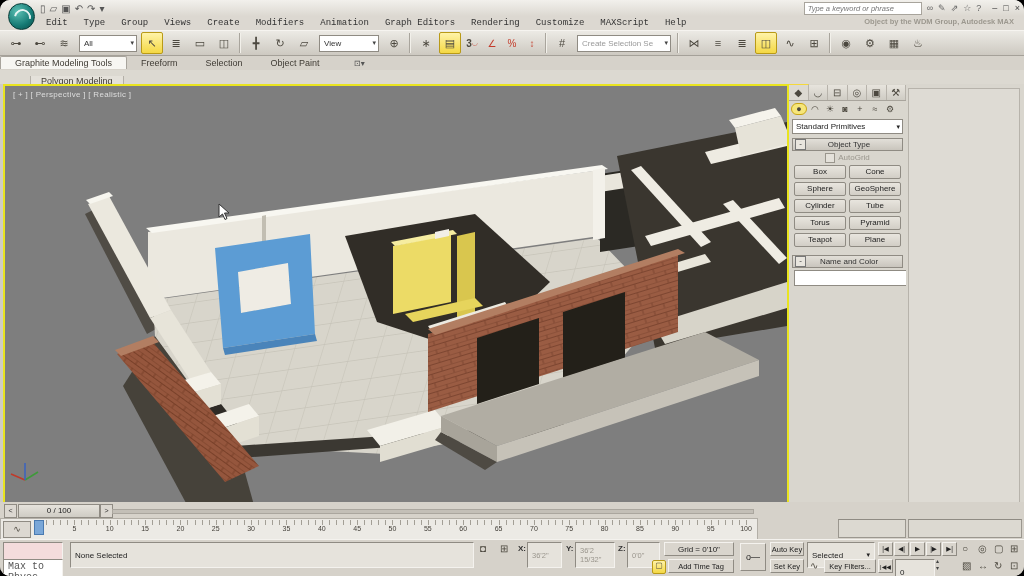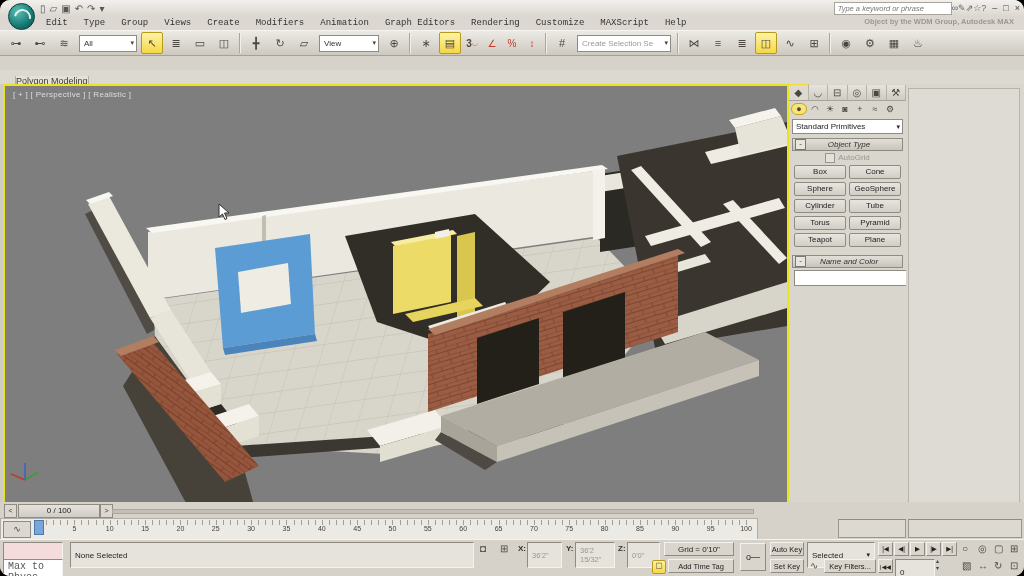--- a/index.html
+++ b/index.html
@@ -8,21 +8,21 @@
   
   .titlebar{position:absolute;left:0;top:0;width:1024px;height:16px;
     background:linear-gradient(#f2f0ec,#dcd8d1);font-size:9px;}
   .logo{position:absolute;left:8px;top:3px;width:25px;height:25px;border-radius:50%;
     background:radial-gradient(circle at 35% 30%,#5cc0b4,#157a74 60%,#0b4a47);border:1px solid #0a3c39;z-index:5;}
   .logo::after{content:"";position:absolute;left:5px;top:5px;width:13px;height:13px;border-radius:50%;
     border:2.5px solid rgba(255,255,255,.85);border-left-color:transparent;border-bottom-color:transparent;transform:rotate(-35deg);}
   .qat{position:absolute;left:40px;top:1px;display:flex;gap:4px;align-items:center;height:14px;color:#555;}
   .qat span{font-size:10px;line-height:13px;}
   .title-text{position:absolute;left:0;right:0;top:2px;text-align:center;color:#4a463f;font-size:8.5px;}
-  .infocenter{position:absolute;right:4px;top:1px;display:flex;align-items:center;height:14px;}
+  .infocenter{position:absolute;right:4px;top:1px;display:flex;align-items:center;gap:5px;height:14px;}
   .ic-search{width:110px;height:11px;border:1px solid #a8a49c;background:#fff;font-size:7.5px;
     font-family:"Liberation Sans",sans-serif;font-style:italic;color:#999;padding:0 3px;}
   .ic-ic{font-size:9px;color:#666;}
   .winbtns{display:flex;gap:6px;margin-left:6px;font-size:9px;color:#444;}
   
   .menubar{position:absolute;left:0;top:16px;width:1024px;height:14px;background:#dcd8d1;font-size:9px;}
   .menubar .items{position:absolute;left:38px;top:0;display:flex;height:14px;align-items:center;}
   .menubar .items span{padding:0 8px;color:#333;font-family:Liberation Mono, monospace;}
   .watermark{position:absolute;right:10px;top:1px;font-size:7.5px;color:#8d897f;opacity:.8;font-weight:bold;}
   
@@ -37,21 +37,21 @@
   .tdrop{height:15px;border:1px solid #8f8b83;background:#fff;font-size:8px;color:#333;
     display:flex;align-items:center;padding:0 2px 0 4px;margin:0 3px;}
   .tdrop .arr{margin-left:auto;font-size:7px;color:#444;padding-left:4px;}
   .red{color:#c33b2a;}
   
   .ribbontabs{position:absolute;left:0;top:56px;width:1024px;height:14px;background:#d6d2ca;font-size:9px;}
   .ribbontabs .tab{display:inline-block;padding:1px 14px;color:#3f3b34;}
   .ribbontabs .tab.active{background:#f7f6f2;border:1px solid #a8a49c;border-bottom:none;border-radius:2px 2px 0 0;}
   .ribbon-ovf{display:inline-block;margin-left:18px;font-size:8px;color:#555;}
   .ribbonsub{position:absolute;left:0;top:70px;width:1024px;height:14px;background:#dcd9d1;border-bottom:2px solid #f2f0da;}
-  .ribbonsub .panel-tab{display:inline-block;margin-left:15px;padding:0 0;font-size:9px;color:#3f3b34;
+  .ribbonsub .panel-tab{display:inline-block;margin-left:30px;padding:0 10px;font-size:9px;color:#3f3b34;
      background:#e4e1da;border:1px solid #b3afa7;border-top:none;}
   
   .main{position:absolute;left:0;top:84px;width:1024px;height:418px;background:#cfccc4;}
   .viewport{position:absolute;left:3px;top:0;width:782px;height:416px;border:2px solid #e9e41f;background:#7e7e7e;}
   .vplabel{position:absolute;left:8px;top:4px;font-size:8px;color:#dedede;letter-spacing:.3px;}
   
   .cmdpanel{position:absolute;left:789px;top:0;width:117px;height:418px;background:#d9d6ce;font-size:8px;}
   .cp-tabs{display:flex;height:16px;border-bottom:1px solid #a8a49c;align-items:flex-end;}
   .cp-tabs span{flex:1;text-align:center;font-size:10px;color:#4c483f;height:15px;line-height:15px;
      border-right:1px solid #b7b3ab;background:linear-gradient(#e7e4dd,#cfccc4);}
@@ -60,21 +60,21 @@
   .cp-sub span{width:14px;text-align:center;font-size:9px;color:#4c483f;}
   .cp-sub span.active{border:1px solid #c9a516;background:#f6e67a;border-radius:7px;}
   .cp-dd{margin:2px 3px;height:13px;border:1px solid #8f8b83;background:#fff;display:flex;align-items:center;
      font-size:8px;color:#222;padding-left:3px;}
   .cp-dd .arr{margin-left:auto;font-size:7px;padding-right:2px;}
   .rollout{margin:4px 3px 0 3px;}
   .ro-head{height:11px;background:linear-gradient(#e2dfd8,#c9c5bd);border:1px solid #8f8b83;
      display:flex;align-items:center;font-size:8px;color:#333;}
   .ro-head .minus{width:9px;height:9px;border:1px solid #777;background:#e8e5de;text-align:center;
      line-height:8px;margin:0 2px;font-size:8px;}
-  .ro-head .ro-title{flex:1;text-align:center;padding-right:12px;font-style:italic;}
+  .ro-head .ro-title{flex:1;text-align:center;padding-right:12px;}
   .autogrid{display:flex;align-items:center;justify-content:center;gap:3px;height:13px;color:#9a968d;}
   .autogrid .cb{width:8px;height:8px;border:1px solid #9a968d;background:#e4e1da;}
   .otgrid{display:grid;grid-template-columns:1fr 1fr;gap:3px;padding:1px 2px 4px 2px;}
   .otbtn{height:12px;background:linear-gradient(#e8e5de,#d2cec6);border:1px solid #8f8b83;border-radius:2px;
      font-size:8px;color:#222;text-align:center;line-height:12px;}
   .nc-row{display:flex;gap:2px;padding:2px;}
   .nc-input{flex:1;height:12px;border:1px solid #8f8b83;background:#fff;}
   .nc-swatch{width:13px;height:14px;background:#cc2222;border:1px solid #701010;}
   .cp-empty{position:absolute;left:906px;top:0;width:118px;height:418px;background:#d9d6ce;}
   .cp-empty .inner{position:absolute;left:2px;top:4px;right:4px;bottom:-60px;background:#dedbd4;
@@ -200,20 +200,24 @@
     <span class="tbtn hl">◫</span>
     <span class="tbtn">∿</span>
     <span class="tbtn">⊞</span>
     <div class="tsep"></div>
     <span class="tbtn">◉</span>
     <span class="tbtn">⚙</span>
     <span class="tbtn">▦</span>
     <span class="tbtn">♨</span>
   </div>
 
+  <div class="ribbontabs">
+    <span id="ribbon-tabs-list"><span class="tab active">Graphite Modeling Tools</span><span class="tab">Freeform</span><span class="tab">Selection</span><span class="tab">Object Paint</span></span>
+    <span class="ribbon-ovf">⊡▾</span>
+  </div>
   <div class="ribbonsub">
     <span class="panel-tab">Polygon Modeling</span>
   </div>
 
   <div class="main">
 
     <div class="viewport">
       <svg width="782" height="416" viewBox="0 0 782 416">
         <defs>
           <pattern id="tiles" width="30" height="20" patternUnits="userSpaceOnUse" patternTransform="rotate(-8) skewX(-25)">

